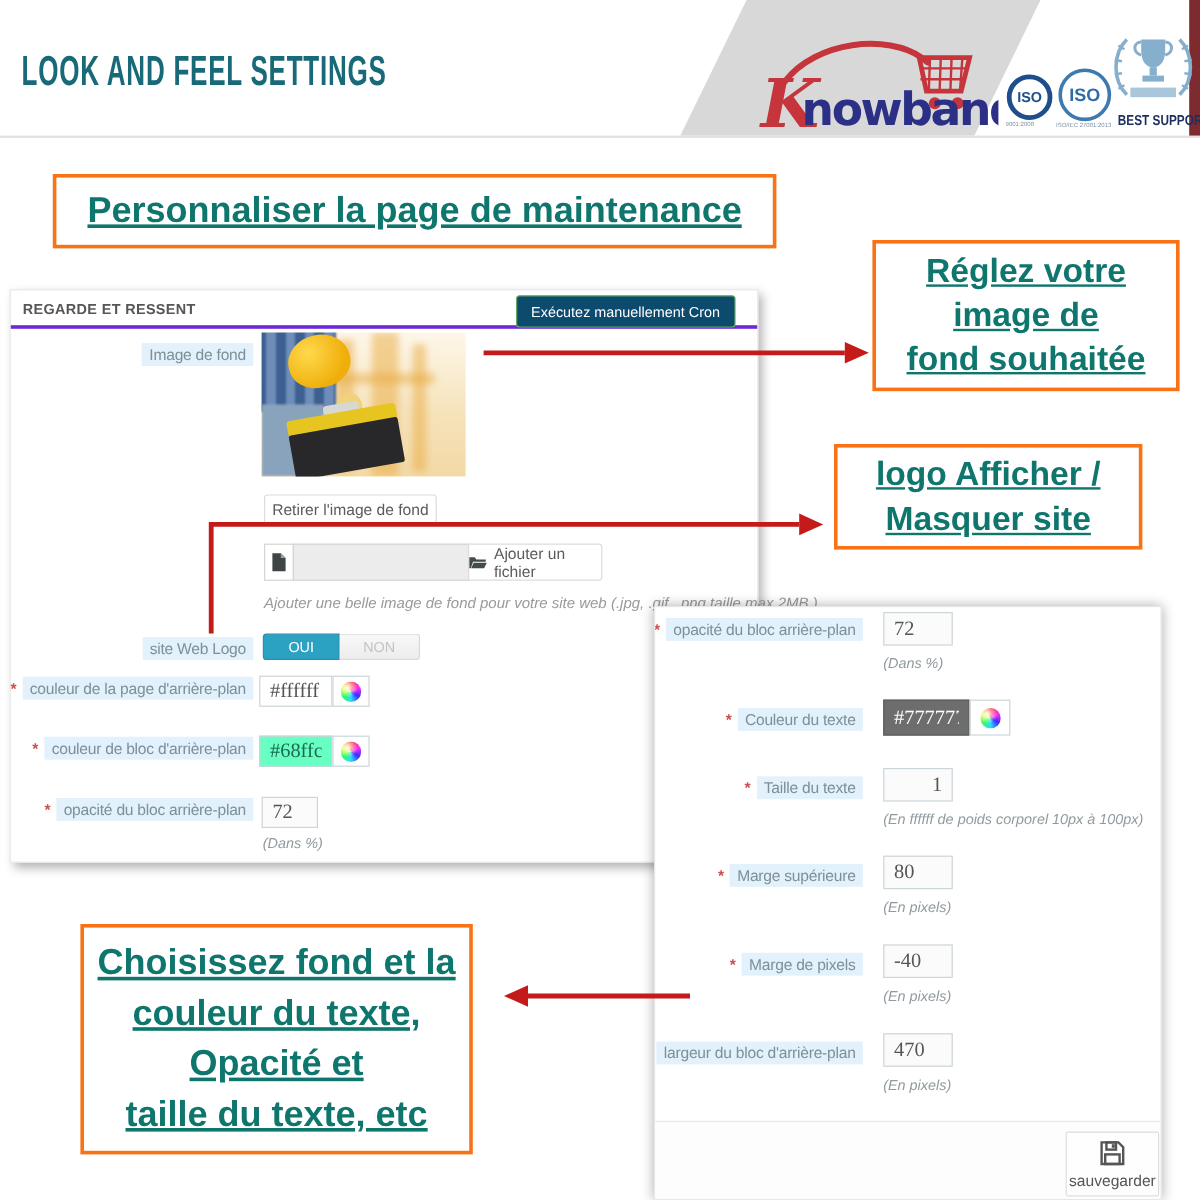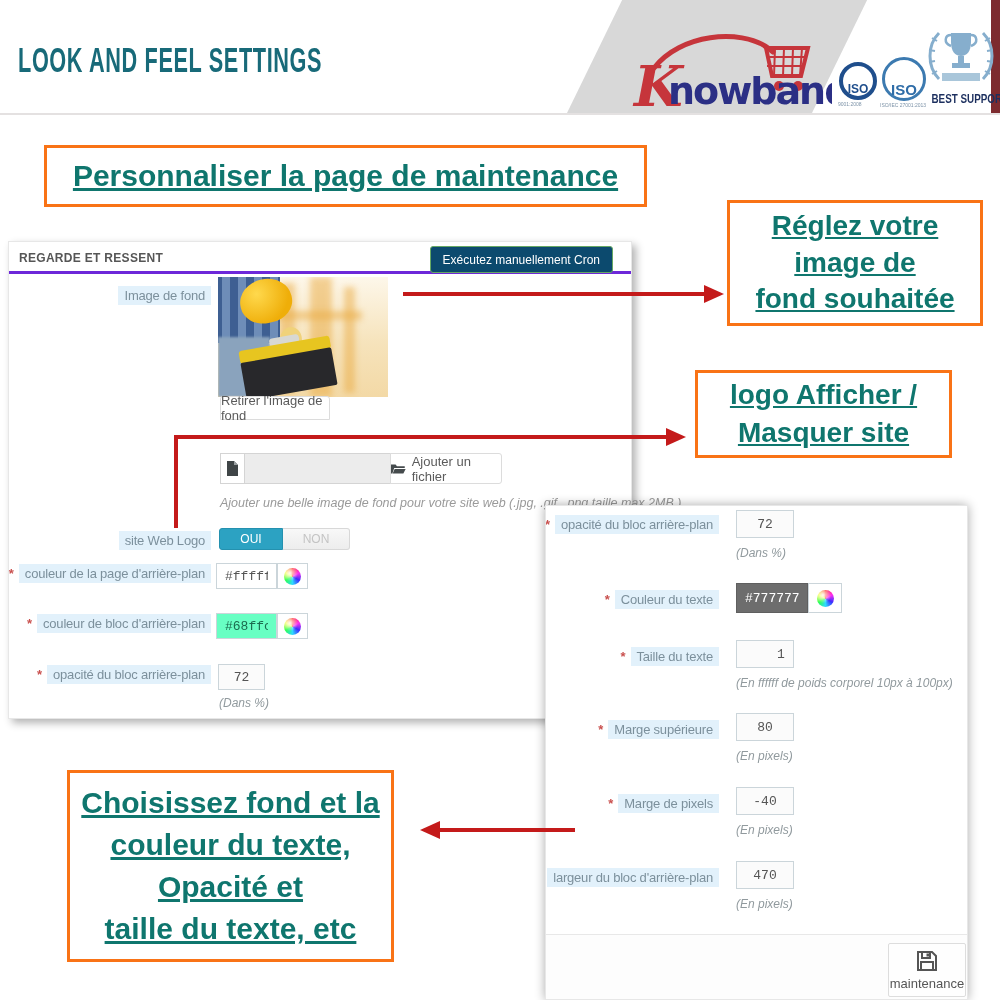--- a/index.html
+++ b/index.html
@@ -5,21 +5,21 @@
   html,body{margin:0;padding:0;background:#fff;}
   #stage{position:relative;width:1000px;height:1000px;background:#fff;overflow:hidden;
          font-family:"Liberation Sans","DejaVu Sans",sans-serif;color:#555;}
   
   #header{position:absolute;left:0;top:0;width:1000px;height:113px;background:#fff;border-bottom:2px solid #e4e1e1;}
   #hdr-band{position:absolute;left:567px;top:0;width:245px;height:113px;background:#d8d8d8;transform:skewX(-26deg);transform-origin:bottom left;}
   #hdr-redstrip{position:absolute;left:991px;top:0;width:9px;height:113px;background:#7d2b2f;}
   #hdr-title{position:absolute;left:18px;top:40px;font-size:35px;font-weight:bold;color:#186a79;
              transform:scaleX(.62);transform-origin:left center;white-space:nowrap;letter-spacing:1px;}
   #brand{position:absolute;left:632px;top:28px;}
-  .badge-iso{position:absolute;border-radius:50%;box-sizing:border-box;display:flex;align-items:flex-end;justify-content:center;font-weight:bold;}
+  .badge-iso{position:absolute;border-radius:50%;box-sizing:border-box;display:flex;align-items:center;justify-content:center;font-weight:bold;}
   #iso1{left:839px;top:62px;width:38px;height:38px;border:4px solid #1f4e8c;color:#1f4e8c;font-size:12px;background:#fff;}
   #iso2{left:882px;top:57px;width:44px;height:44px;border:3px solid #3c7ab0;color:#2f6da8;font-size:15px;background:#fff;}
   .iso-cap{position:absolute;font-size:5px;color:#7d93a8;white-space:nowrap;}
   #iso1cap{left:838px;top:101px;}
   #iso2cap{left:880px;top:102px;}
   #support{position:absolute;left:925px;top:25px;width:72px;text-align:center;}
   #support-label{font-size:12px;font-weight:bold;color:#1c2f5e;transform:scaleX(.82);transform-origin:center;white-space:nowrap;margin-top:1px;}
   
   .redbox{position:absolute;box-sizing:border-box;border:3px solid #f97316;background:#fff;
           display:flex;align-items:center;justify-content:center;text-align:center;
@@ -33,39 +33,39 @@
   #lpanel{left:8px;top:241px;width:624px;height:478px;box-shadow:4px 4px 8px rgba(0,0,0,.30);}
   #rpanel{left:545px;top:505px;width:423px;height:495px;box-shadow:0 0 10px rgba(0,0,0,.33);overflow:hidden;}
   #lpanel-header{position:absolute;left:0;top:0;width:100%;height:32px;border-bottom:3px solid #6d28d9;box-sizing:border-box;}
   #lpanel-title{position:absolute;left:10px;top:9px;font-size:12px;font-weight:bold;color:#565656;letter-spacing:.3px;}
   #cron-btn{position:absolute;right:18px;top:4px;height:25px;padding:0 12px;background:#0c4a6e;border:1px solid #66a863;
             border-radius:3px;color:#fff;font-size:12px;display:flex;align-items:center;}
   .hl{background:#e2f1fb;color:#7c909c;padding:2px 6px;font-size:13px;letter-spacing:-.2px;white-space:nowrap;}
   .req{color:#c9504e;font-size:13px;font-weight:bold;margin-right:5px;}
   .lrow-label{position:absolute;right:420px;display:flex;align-items:center;white-space:nowrap;}
   .inpt{position:absolute;box-sizing:border-box;border:1px solid #cbd5da;background:#fbfbfb;color:#555;
-        font-size:13px;font-family:Liberation Mono, monospace;padding:0 8px;outline:none;text-align:center;}
+        font-size:17px;font-family:Liberation Serif, serif;padding:0 8px;outline:none;}
   .hint{position:absolute;font-size:12px;font-style:italic;color:#919a9e;}
   
   #photo{position:absolute;left:209px;top:35px;width:170px;height:120px;overflow:hidden;background:linear-gradient(180deg,#fdf7ea 0%,#f6e3bb 55%,#f3d9a6 100%);}
   .crane{position:absolute;background:#e9a93f;opacity:.5;filter:blur(3px);}
   #worker-shirt{position:absolute;left:-4px;top:-6px;width:66px;height:72px;filter:blur(.7px);
      background:repeating-linear-gradient(90deg,#3e5f92 0 8px,#6e8db8 8px 16px),repeating-linear-gradient(0deg,rgba(20,40,80,.5) 0 7px,rgba(255,255,255,.25) 7px 14px);}
   #worker-jeans{position:absolute;left:0px;top:60px;width:52px;height:60px;background:#8aa3bd;filter:blur(.8px);}
   #helmet{position:absolute;left:22px;top:2px;width:52px;height:44px;border-radius:50% 50% 46% 46%;
      background:radial-gradient(circle at 35% 30%,#ffd94d,#efae09 70%);transform:rotate(-12deg);}
   #glove{position:absolute;left:62px;top:50px;width:22px;height:26px;border-radius:50%;background:#f0d27a;filter:blur(.6px);}
   #toolbox{position:absolute;left:24px;top:66px;width:92px;height:50px;transform:rotate(-10deg);}
   #toolbox-top{position:absolute;left:0;top:0;width:100%;height:13px;background:#e7c520;border-radius:3px;}
   #toolbox-body{position:absolute;left:0;top:12px;width:100%;height:38px;background:#28282b;border-radius:2px;}
   #toolbox-handle{position:absolute;left:32px;top:-7px;width:30px;height:8px;background:#d8d8d2;border-radius:3px;}
   
   .btn{box-sizing:border-box;border:1px solid #dcdcdc;background:#fff;color:#5b5b5b;font-size:13px;border-radius:3px;
        display:flex;align-items:center;justify-content:center;}
-  #remove-btn{position:absolute;left:211px;top:154px;width:110px;height:24px;border-radius:3px 3px 0 0;}
+  #remove-btn{position:absolute;left:211px;top:170px;width:144px;height:24px;border-radius:3px 3px 0 0;text-align:right;}
   #file-icon-box{position:absolute;left:211px;top:211px;width:25px;height:31px;border:1px solid #d4d4d4;box-sizing:border-box;background:#fff;display:flex;align-items:center;justify-content:center;}
   #file-name-box{position:absolute;left:235px;top:211px;width:147px;height:31px;border:1px solid #d4d4d4;box-sizing:border-box;background:#ececec;}
   #addfile-btn{position:absolute;left:381px;top:211px;width:112px;height:31px;gap:6px;border-radius:0 3px 3px 0;}
   #help-text{position:absolute;left:211px;top:254px;font-size:12.5px;font-style:italic;color:#9a9a9a;white-space:nowrap;}
   
   #toggle{position:absolute;left:210px;top:286px;height:22px;display:flex;}
   .tg{height:22px;display:flex;align-items:center;justify-content:center;font-size:12px;box-sizing:border-box;}
   #tg-on{width:64px;background:#2ca2c2;color:#fff;border:1px solid #2491af;border-radius:3px 0 0 3px;}
   #tg-off{width:67px;background:linear-gradient(#f8f8f8,#ededed);color:#c4c4c4;border:1px solid #d8d8d8;border-left:none;border-radius:0 3px 3px 0;}
   
@@ -264,21 +264,21 @@
     <div class="hint rhint" style="top:391px;">(En pixels)</div>
 
     <div id="rpanel-footer">
       <div id="save-btn" class="btn">
         <svg width="24" height="24" viewBox="0 0 24 24">
           <path d="M3 3 h14 l4 4 v14 h-18 z" fill="none" stroke="#555" stroke-width="2"></path>
           <rect x="7" y="3" width="8" height="6" fill="none" stroke="#555" stroke-width="2"></rect>
           <rect x="11.5" y="4.5" width="2.5" height="3" fill="#555"></rect>
           <rect x="6" y="13" width="12" height="8" fill="none" stroke="#555" stroke-width="2"></rect>
         </svg>
-        <span>maintenance</span>
+        <span>sauvegarder</span>
       </div>
     </div>
   </div>
 
   <svg id="arrows" width="1000" height="1000" viewBox="0 0 1000 1000">
     <g>
       <path d="M403 294 H704" stroke="#c41a1a" stroke-width="4" fill="none"></path>
       <polygon points="704,285 724,294 704,303" fill="#c41a1a"></polygon>
     </g>
     <g>

